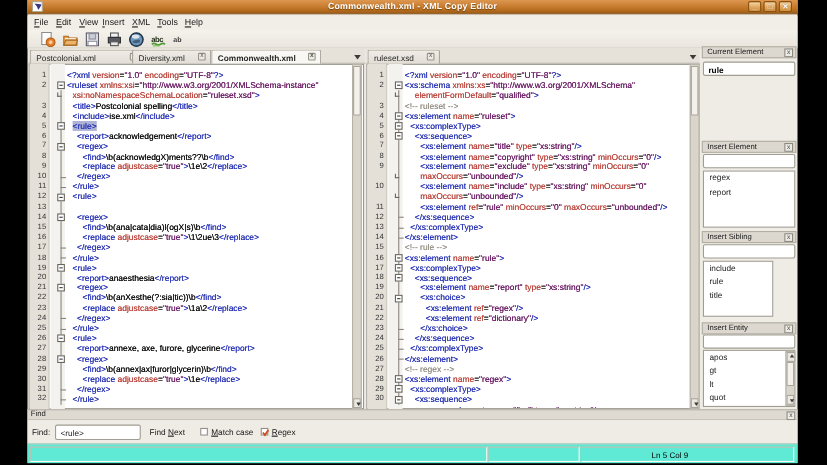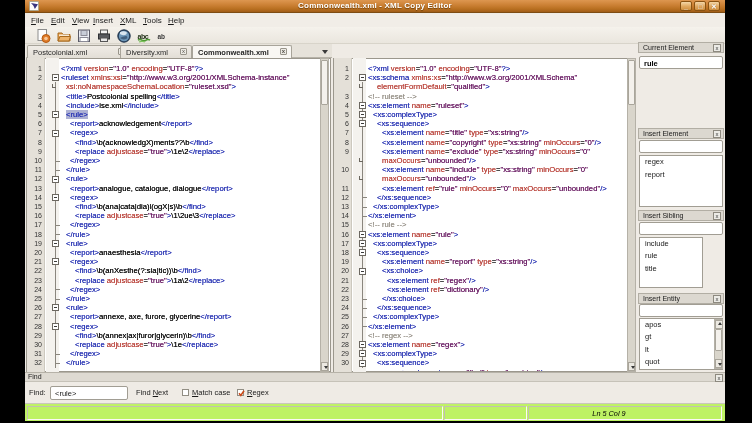--- a/index.html
+++ b/index.html
@@ -68,21 +68,21 @@
 .sinput { position:absolute; height:13px; background:#fff; border:1px solid #a19d93; border-radius:2px;
   font-size:7.5px; padding:2px 0 0 4px; }
 .slist { position:absolute; background:#fff; border:1px solid #a19d93; font-size:7.5px; color:#1a1a1a; }
 .slist div { padding-left:5px; }
 
 #findtitle { position:absolute; left:0; top:372px; width:700px; height:10px; background:#dedad2;
   border-top:1px solid #b6b2a8; border-bottom:1px solid #c6c2b8; font-size:7px; padding:0px 0 0 3px; color:#1a1a1a; }
 #findrow { position:absolute; left:0; top:382px; width:700px; height:21px; background:#efebe5; font-size:7.5px; color:#1a1a1a; }
 .cbox { position:absolute; width:7px; height:7px; border:1px solid #928e84; background:#fff; top:7px; }
 
-#status { position:absolute; left:0; top:403px; width:700px; height:18px; background:#bef264; border-top:1px solid #cac6bc;font-style:italic; }
+#status { position:absolute; left:0; top:403px; width:700px; height:18px; background:#5eead4; border-top:1px solid #cac6bc; }
 .stcell { position:absolute; top:2px; height:14px; border:1px solid #c2beb2; border-right-color:#fbf9f5; border-bottom-color:#fbf9f5; }
 </style></head><body>
 <div id="stage">
 <div id="win">
   <div id="menubar">
     <span style="left:6px"><u>F</u>ile</span>
     <span style="left:26px"><u>E</u>dit</span>
     <span style="left:47px"><u>V</u>iew</span>
     <span style="left:68px"><u>I</u>nsert</span>
     <span style="left:95px"><u>X</u>ML</span>
@@ -140,20 +140,24 @@
     <div class="darr" style="left:296px;top:6px"></div>
   </div>
   <div class="pane" style="left:1px;width:305px"></div>
   <div class="numcol" style="left:2px"></div>
   <div class="foldcol" style="left:21px"></div>
   <div class="vsb" style="left:295px;width:9px">
         <div class="vthumb" style="top:1px;height:45px;width:7px"></div>
         <div class="varrow" style="bottom:0px;width:7px"></div>
       </div>
 
+  <div class="tabbar" style="left:308px;top:44px;width:303px">
+    <div class="tab" style="left:1px;width:66px">ruleset.xsd<span class="tclose" style="float:right">x</span></div>
+    <div class="darr" style="left:294px;top:6px"></div>
+  </div>
   <div class="pane" style="left:308px;width:303px"></div>
   <div class="numcol" style="left:309px"></div>
   <div class="foldcol" style="left:328px"></div>
   <div class="vsb" style="left:602px;width:9px">
         <div class="vthumb" style="top:1px;height:45px;width:7px"></div>
         <div class="varrow" style="bottom:0px;width:7px"></div>
       </div>
 
   <div class="spanel-title" style="left:613px;top:42px;width:86px">Current Element<span class="sclose">x</span></div>
   <div class="sinput" style="left:614px;top:56px;width:84px;font-weight:bold">rule</div>
@@ -227,21 +231,20 @@
 <div class="ln" style="left:3px;top:146.8px;width:14px">9</div>
 <div class="cl" style="left:50px;top:146.8px"><span class="t">&lt;replace </span><span class="a">adjustcase</span><span class="p">=</span><span class="s">"true"</span><span class="t">&gt;</span><span class="p">\1e\2</span><span class="t">&lt;/replace&gt;</span></div>
 <div class="ln" style="left:3px;top:156.0px;width:14px">10</div>
 <div class="cl" style="left:45px;top:156.0px"><span class="t">&lt;/regex&gt;</span></div>
 <div class="ln" style="left:3px;top:165.2px;width:14px">11</div>
 <div class="cl" style="left:41px;top:165.2px"><span class="t">&lt;/rule&gt;</span></div>
 <div class="ln" style="left:3px;top:174.4px;width:14px">12</div>
 <div class="fbox" style="left:26.5px;top:175.5px"></div>
 <div class="cl" style="left:41px;top:174.4px"><span class="t">&lt;rule&gt;</span></div>
 <div class="ln" style="left:3px;top:183.6px;width:14px">13</div>
-<div class="cl" style="left:45px;top:183.6px"><span class="t">&lt;report&gt;</span><span class="p">analogue, catalogue, dialogue</span><span class="t">&lt;/report&gt;</span></div>
 <div class="ln" style="left:3px;top:192.8px;width:14px">14</div>
 <div class="fbox" style="left:26.5px;top:193.9px"></div>
 <div class="cl" style="left:45px;top:192.8px"><span class="t">&lt;regex&gt;</span></div>
 <div class="ln" style="left:3px;top:202.0px;width:14px">15</div>
 <div class="cl" style="left:50px;top:202.0px"><span class="t">&lt;find&gt;</span><span class="p">\b(ana|cata|dia)l(ogX|s)\b</span><span class="t">&lt;/find&gt;</span></div>
 <div class="ln" style="left:3px;top:211.2px;width:14px">16</div>
 <div class="cl" style="left:50px;top:211.2px"><span class="t">&lt;replace </span><span class="a">adjustcase</span><span class="p">=</span><span class="s">"true"</span><span class="t">&gt;</span><span class="p">\1\2ue\3</span><span class="t">&lt;/replace&gt;</span></div>
 <div class="ln" style="left:3px;top:220.4px;width:14px">17</div>
 <div class="cl" style="left:45px;top:220.4px"><span class="t">&lt;/regex&gt;</span></div>
 <div class="ln" style="left:3px;top:229.6px;width:14px">18</div>

